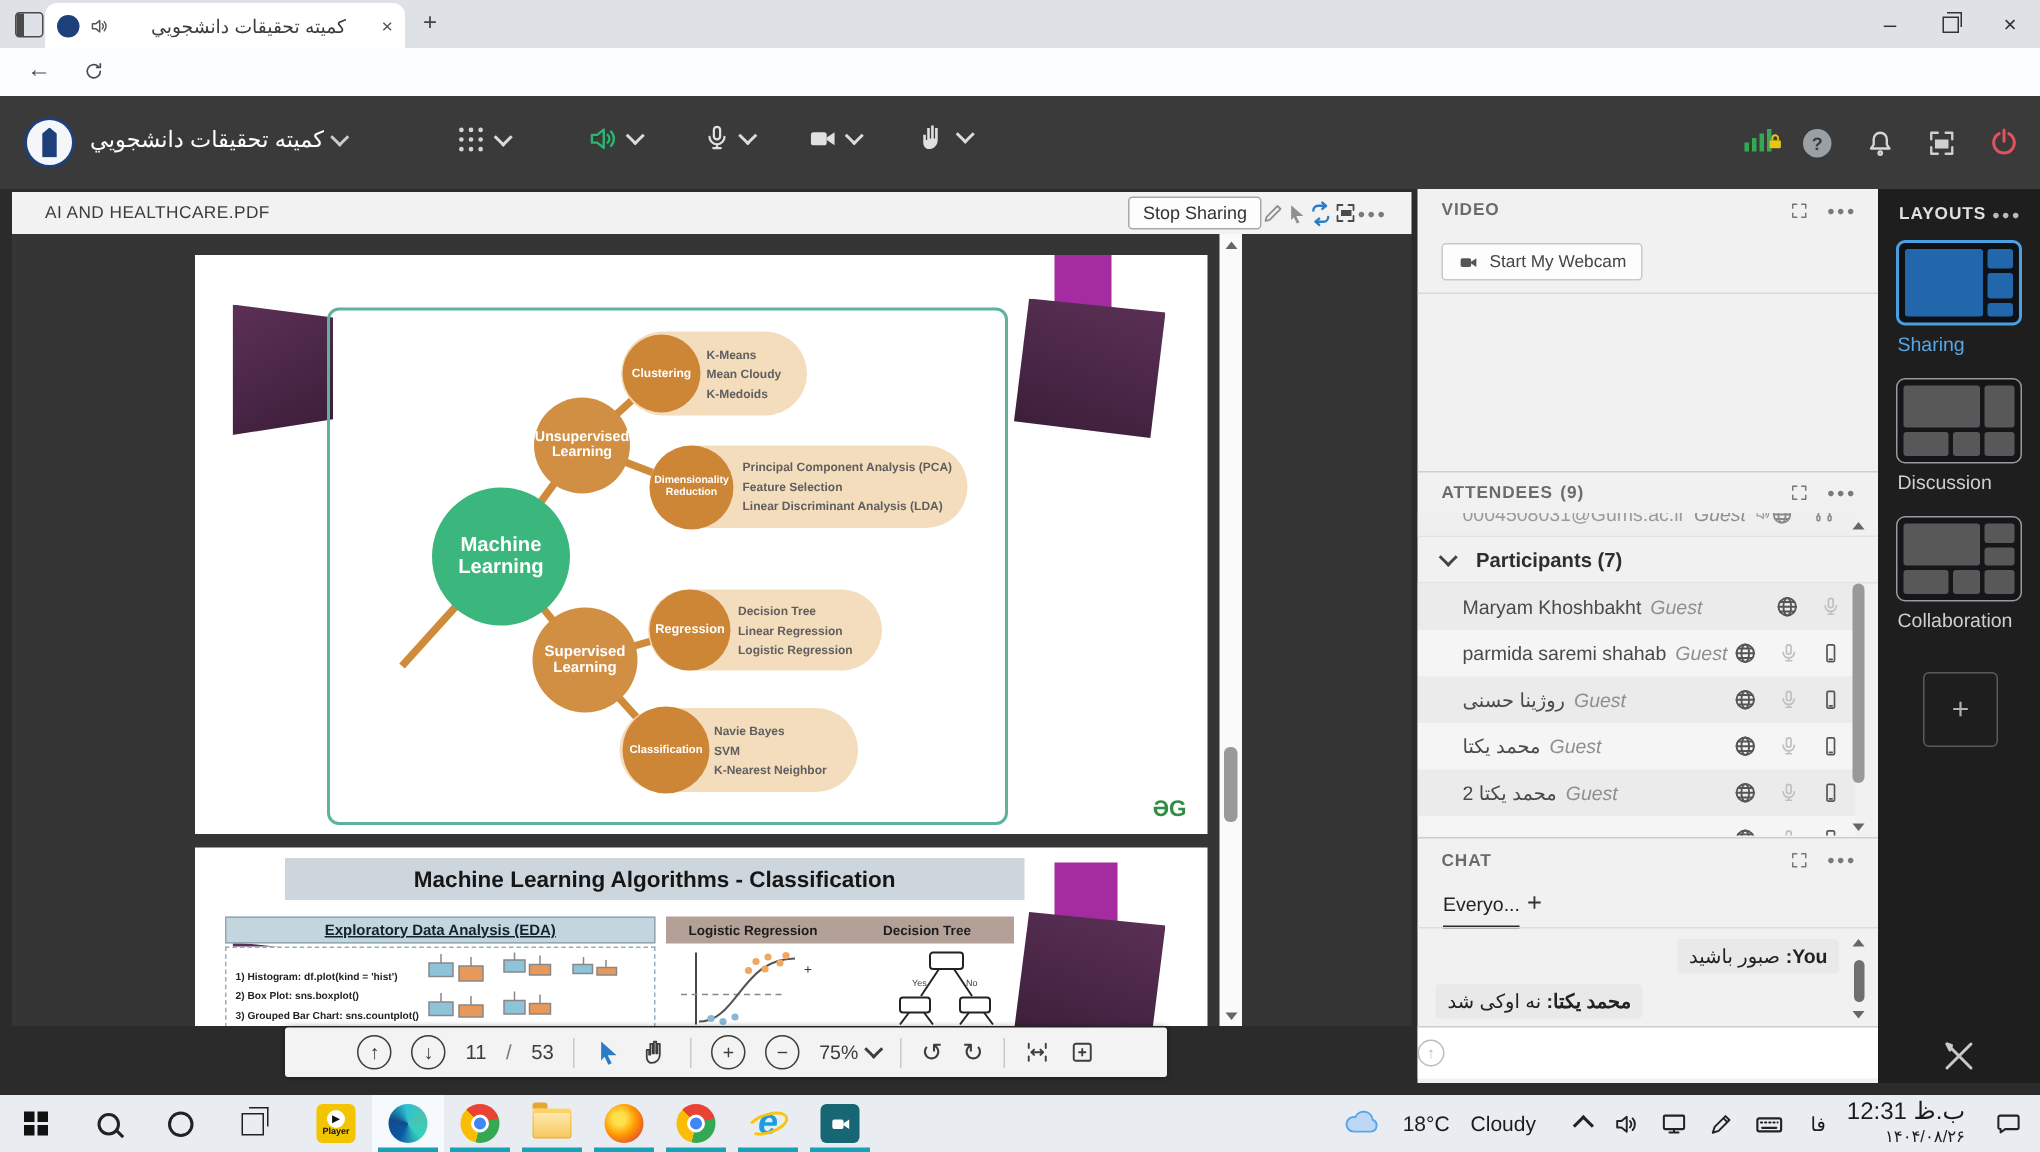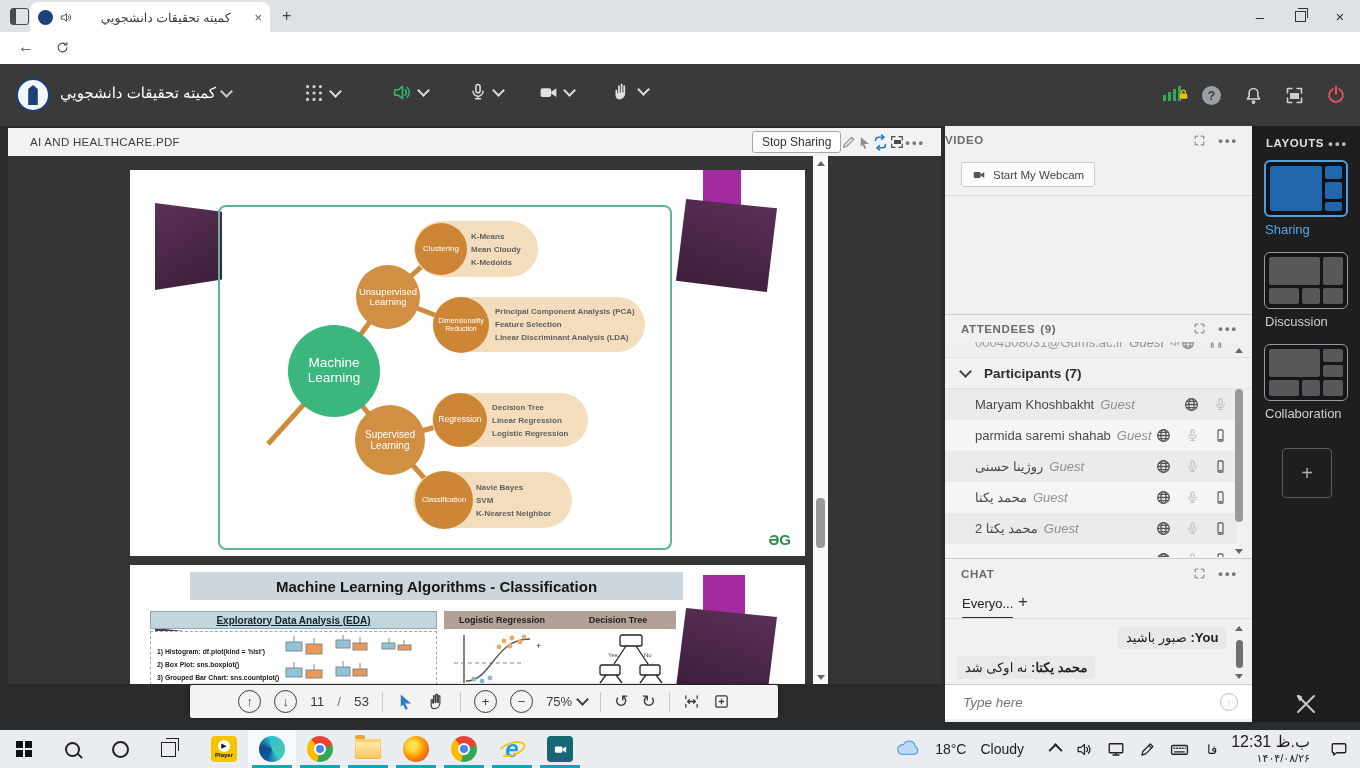--- a/index.html
+++ b/index.html
@@ -18,21 +18,21 @@
   #navbar{left:0;top:32px;width:1360px;height:32px;background:#fcfdfe;border-bottom:1px solid #d8dbde}
   #urlpill{left:84px;top:36px;width:1156px;height:24px;border:1px solid #cfd2d6;border-radius:13px;background:#fff;display:flex;align-items:center;padding:0 10px;box-sizing:border-box}
   .winbtn{width:40px;height:30px;display:flex;align-items:center;justify-content:center;color:#333;font-size:15px}
   
   #meetbar{left:0;top:64px;width:1360px;height:62px;background:#3a3a3a;color:#e3e3e3}
   .mb-item{display:flex;align-items:center;color:#dcdcdc}
   
   #pres-hdr{left:8px;top:128px;width:933px;height:28px;background:#f2f2f2;display:flex;align-items:center}
   #whiteboard{left:8px;top:156px;width:933px;height:528px;background:#353535;overflow:hidden}
   .slide{position:absolute;left:122px;width:675px;background:#fff}
-  .node{position:absolute;border-radius:50%;color:#fff;font-weight:normal;display:flex;align-items:center;justify-content:center;text-align:center;line-height:1.1}
+  .node{position:absolute;border-radius:50%;color:#fff;font-weight:bold;display:flex;align-items:center;justify-content:center;text-align:center;line-height:1.1}
   .pill{position:absolute;background:#f4ddbc;border-radius:40px;color:#5f5f5f;font-weight:bold;display:flex;flex-direction:column;justify-content:center;box-sizing:border-box}
   .pill div{white-space:nowrap}
   #pdf-toolbar{left:190px;top:685px;width:588px;height:33px;background:#f3f3f3;border-radius:2px;
      display:flex;align-items:center;justify-content:center;gap:13px;color:#3d3d3d;box-shadow:0 0 4px rgba(0,0,0,.4)}
   .tb-sep{width:1px;height:20px;background:#c9c9c9}
   .cbtn{width:21px;height:21px;border:1.5px solid #3d3d3d;border-radius:50%;display:flex;align-items:center;justify-content:center;font-size:13px}
   
   #sidebar{left:945px;top:126px;width:307px;height:596px;background:#f1f1f1;overflow:hidden}
   .sb-hdr{font-size:11.5px;font-weight:bold;color:#6b6b6b;letter-spacing:.6px}
   .hdr-ics{position:absolute;right:14px;display:flex;gap:12px;align-items:center;color:#777}
@@ -464,21 +464,21 @@
       <svg class="ic" width="17" height="17" viewBox="0 0 24 24">
         <rect x="4" y="4" width="16" height="16" rx="2"></rect>
         <path d="M9 12h6M12 9v6"></path>
       </svg>
     </span>
 </div>
 
 <div id="sidebar" class="abs">
 
   <div class="abs flex" style="left:0;top:0;width:307px;height:28px">
-    <span class="sb-hdr" style="">VIDEO</span>
+    <span class="sb-hdr" style="margin-left:16px">VIDEO</span>
     <span class="hdr-ics">
       <span>
           <svg class="ic" width="13" height="13" viewBox="0 0 24 24">
             <use href="#i-fs"></use>
           </svg>
         </span>
       <span class="dots3">•••</span>
     </span>
   </div>
   <div class="abs flex" style="left:16px;top:36px;height:23px;padding:0 10px;background:#fdfdfd;border:1px solid #c9c9c9;border-radius:3px;gap:7px">
@@ -645,21 +645,20 @@
   </div>
   <div class="bubble" style="left:12px;top:530px">
     <b>محمد یکتا:</b>​<span> </span><span>نه اوکی شد</span>
   </div>
 
   <div class="tri-up abs" style="left:290px;top:500px"></div>
   <div class="scroll-thumb" style="left:291px;width:7px;top:514px;height:28px;background:#6f6f6f"></div>
   <div class="tri-dn abs" style="left:290px;top:548px"></div>
 
   <div class="abs flex" style="left:0;top:558px;width:307px;height:34px;background:#fff;border-top:1px solid #ccc">
-    <input style="flex: 1 1 0%; border: none; outline: none; font-style: italic; font-size: 13.5px; color: rgb(85, 85, 85); margin-left: 16px; font-family: inherit; background: transparent;" placeholder="Type here">
     <span style="width:16px;height:16px;border:1.6px solid #bdbdbd;border-radius:50%;color:#bdbdbd;font-size:10px;display:flex;align-items:center;justify-content:center;margin-right:14px">↑</span>
   </div>
 </div>
 
 <div id="layouts" class="abs">
   <div class="flex" style="height:26px;margin-top:4px">
     <span class="sb-hdr" style="color:#e0e0e0;margin-left:14px">LAYOUTS</span>
     <span class="dots3" style="position:absolute;right:12px;color:#bbb">•••</span>
   </div>
 

